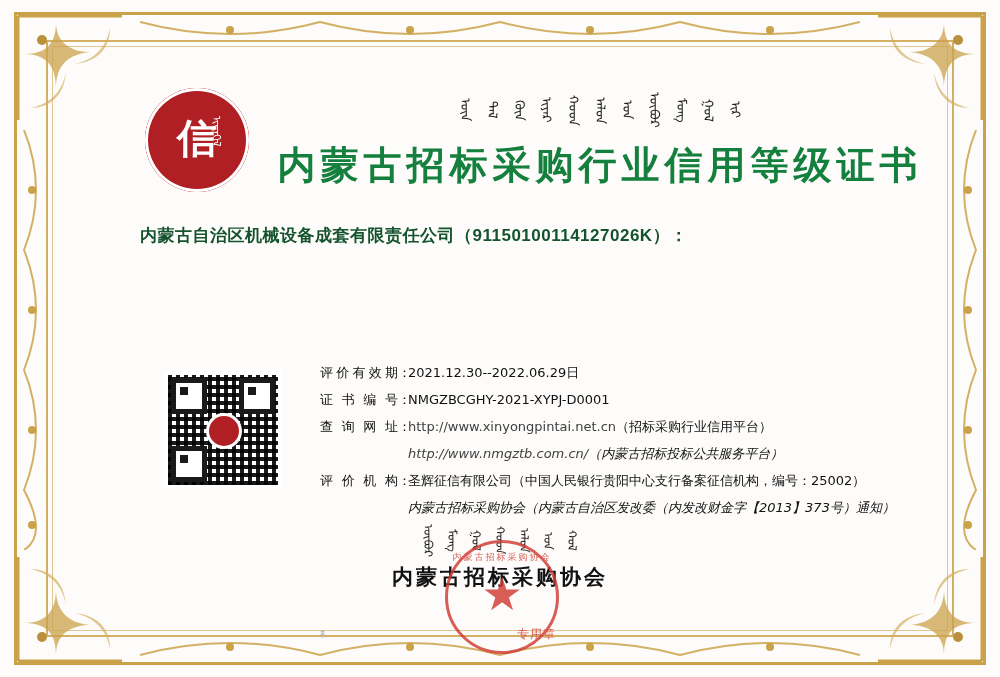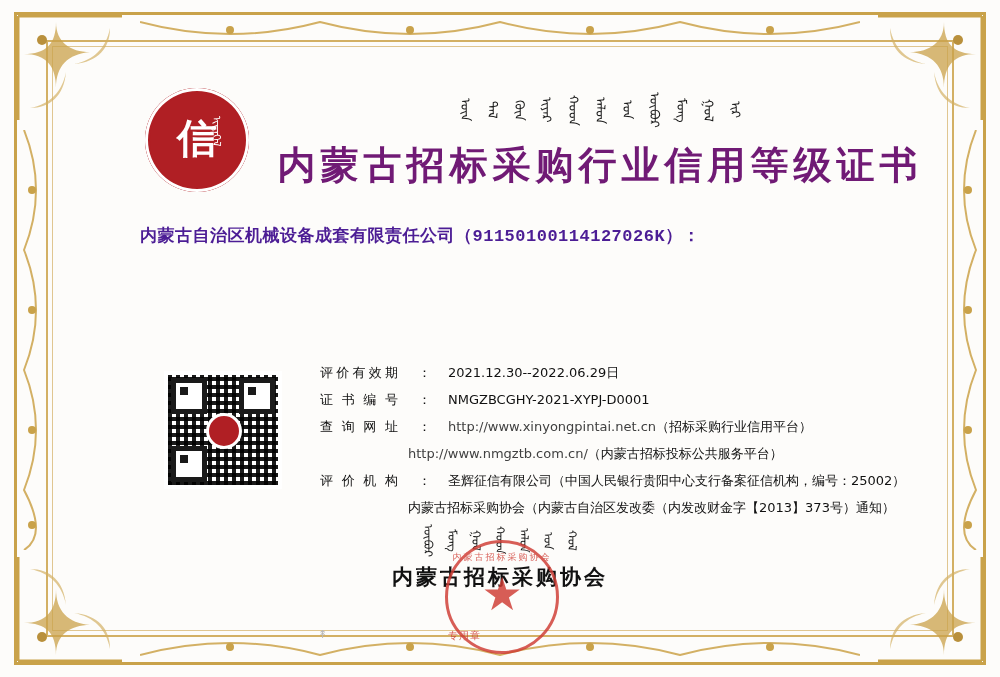--- a/index.html
+++ b/index.html
@@ -126,33 +126,33 @@
     font-size: 13px;
     line-height: 1;
     transform: rotate(0deg);
     white-space: nowrap;
   }
   .main-title {
     text-align: center;
     font-family: Liberation Mono, monospace;
     font-size: 38px;
     font-weight: bold;
-    color: #701a75;
+    color: #15803d;
     letter-spacing: 5px;
     margin-top: 2px;
   }
 
   
   .body-text {
     position: absolute;
     left: 140px;
     right: 128px;
     top: 224px;
-    font-family: Liberation Mono, monospace;
-    color: #4c1d95;
+    font-family: Liberation Sans, sans-serif;
+    color: #14532d;
   }
   .recipient {
     font-size: 17px;
     font-weight: bold;
     letter-spacing: 0.5px;
     margin-bottom: 12px;
   }
   .paragraph {
     font-size: 16.5px;
     line-height: 32px;
@@ -170,41 +170,41 @@
     left: 320px;
     top: 364px;
     font-family: "DejaVu Sans", sans-serif;
     font-size: 13px;
     color: #111;
   }
   .detail-row {
     display: flex;
     margin-bottom: 9px;
     line-height: 18px;
-    gap: 20px;
   }
   .detail-label {
     width: 78px;
     flex: none;
     text-align: justify;
     text-align-last: justify;
     font-size: 13px;
   }
   .detail-colon {
     width: 10px;
     flex: none;
   }
   .detail-value {
     flex: 1;
   }
   .detail-sub {
     margin-left: 88px;
     margin-bottom: 9px;
     line-height: 18px;
     font-size: 13px;
+    font-style: italic;
   }
   .url {
     color: #404040;
     text-decoration: none;
   }
 
   
   .qr {
     position: absolute;
     left: 165px;
@@ -303,22 +303,22 @@
     top: 8px;
     text-align: center;
     font-size: 9px;
     color: #cf3b33;
     letter-spacing: 2px;
   }
   .seal .seal-bottom {
     position: absolute;
     left: 0; right: 0;
     bottom: 8px;
-    text-align: left;
-    font-size: 10px;
+    text-align: right;
+    font-size: 12px;
     color: #cf3b33;
     letter-spacing: 1px;
   }
   .stray-mark {
     position: absolute;
     left: 318px;
     top: 628px;
     font-size: 11px;
     color: #b9b9b9;
   }

